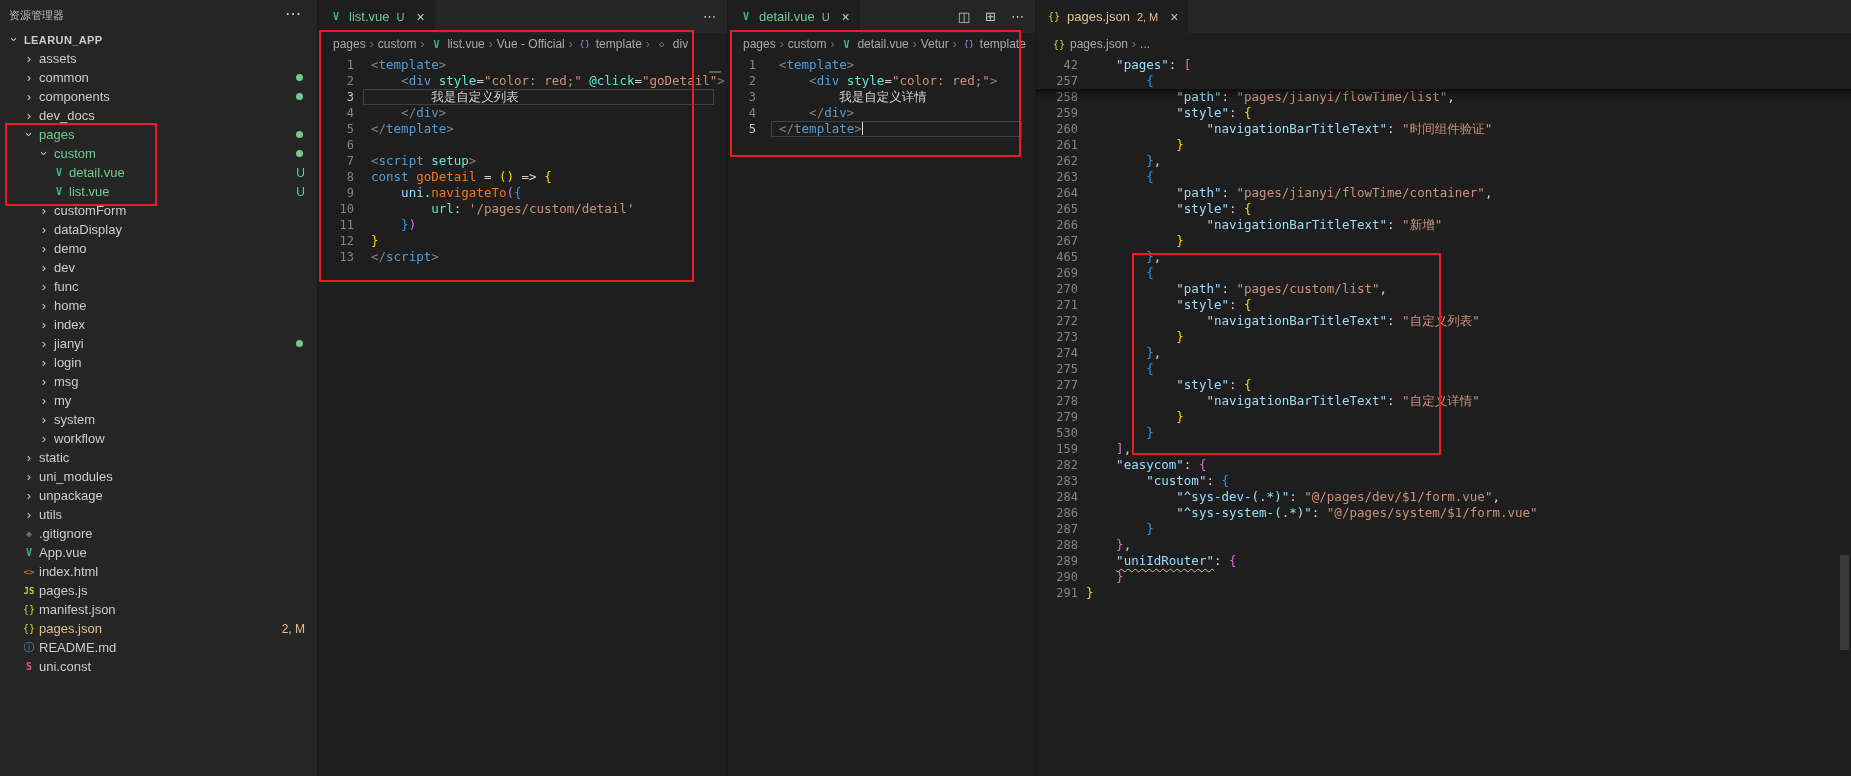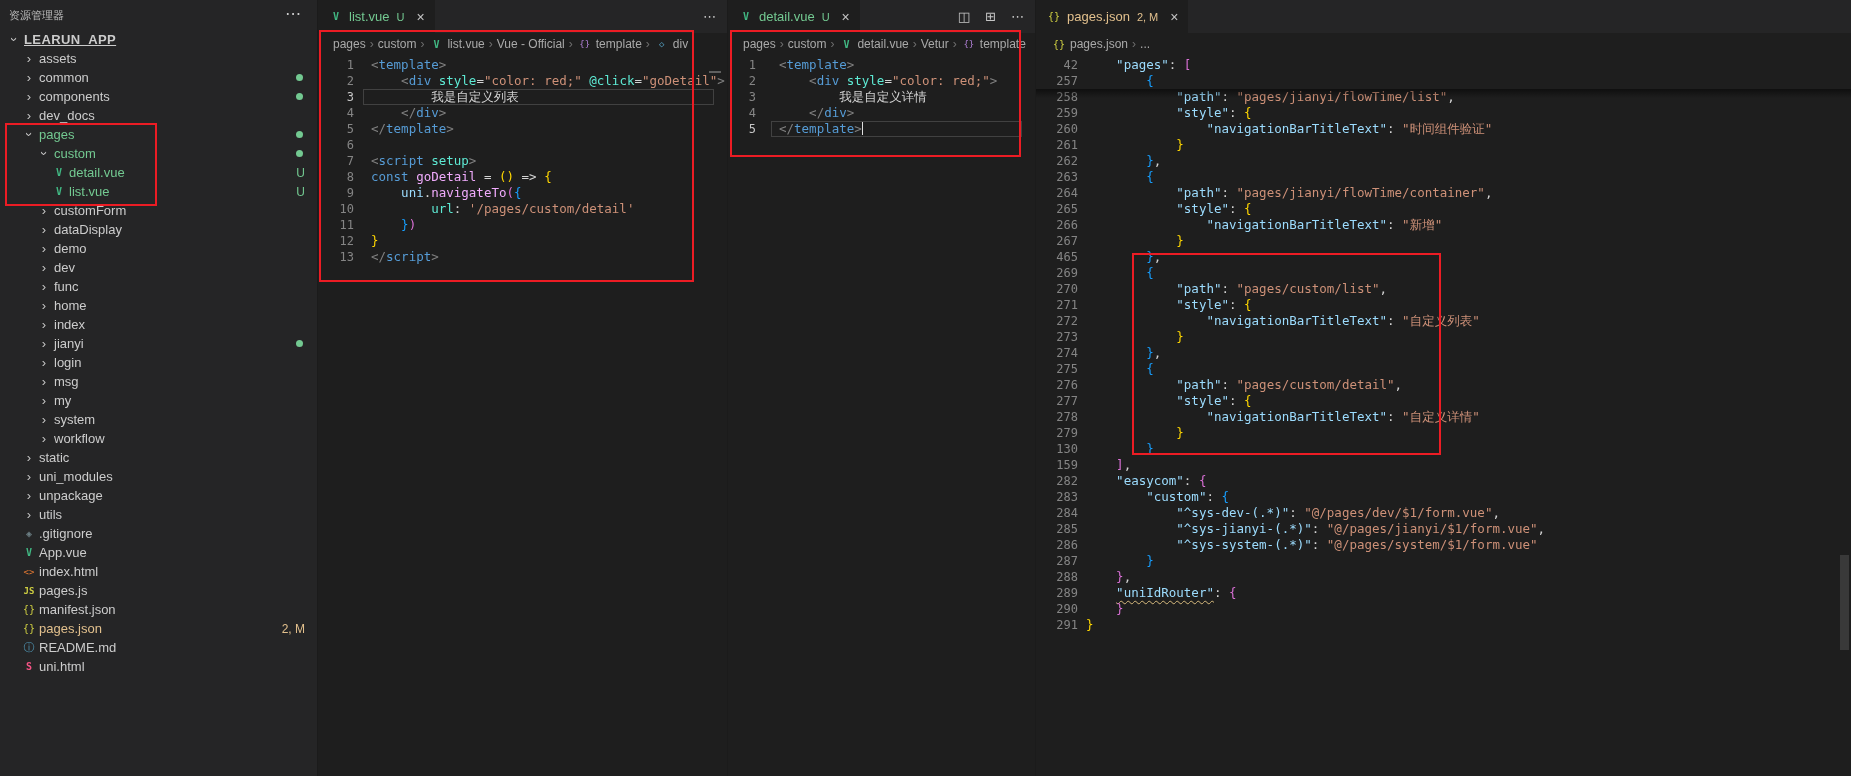--- a/index.html
+++ b/index.html
@@ -8,21 +8,21 @@
 
   
   .sidebar{position:absolute;left:0;top:0;width:317px;height:776px;background:#252526;}
   .sb-header{position:relative;height:30px;}
   .sb-title{position:absolute;left:9px;top:8px;font-size:11px;color:#bbbbbb;}
   .sb-more{position:absolute;right:16px;top:4px;font-size:16px;color:#cccccc;cursor:pointer;}
   .file-tree{position:absolute;top:30px;left:0;right:0;}
   .tree-row{display:flex;align-items:center;height:19px;font-size:13px;color:#cccccc;cursor:pointer;white-space:nowrap;}
   .chev{width:16px;flex:none;text-align:center;color:#c5c5c5;font-size:13px;display:inline-block;}
   .chev.open{transform:rotate(90deg);}
-  .tree-root .tree-label{font-weight:700;font-size:13px;letter-spacing:.4px;text-decoration:underline;}
+  .tree-root .tree-label{font-weight:700;font-size:11px;letter-spacing:.4px;}
   .ficon{width:16px;flex:none;text-align:center;font-family:"DejaVu Sans Mono",monospace;font-size:10px;}
   .fi-vue{color:#41b883;font-weight:bold;}
   .fi-json{color:#cbcb41;}
   .fi-html{color:#e37933;font-size:9px;}
   .fi-js{color:#cbcb41;font-weight:bold;font-size:9px;}
   .fi-info{color:#519aba;font-size:11px;}
   .fi-git{color:#6d8086;}
   .fi-scss{color:#f55385;font-weight:bold;}
   .fi-namespace{color:#b180d7;font-size:9px;}
   .fi-element{color:#519aba;font-size:9px;}
@@ -52,21 +52,21 @@
   .code-line.current::after{content:"";position:absolute;left:calc(var(--cl) - 8px);right:14px;top:0;height:14px;
                             border:1px solid #414141;pointer-events:none;}
   .cursor{display:inline-block;width:1.5px;height:13px;background:#dedede;vertical-align:-2px;}
   .sticky{position:relative;z-index:2;background:#1e1e1e;}
   .sticky-shadow{position:absolute;left:0;right:0;height:9px;z-index:1;
                  background:linear-gradient(rgba(0,0,0,.5),transparent);pointer-events:none;}
 
   
   .tk-p{color:#808080;}  .tk-t{color:#569cd6;}  .tk-a{color:#5eead4;}
   .tk-s{color:#ce9178;}  .tk-w{color:#d4d4d4;}  .tk-k{color:#569cd6;}
-  .tk-f{color:#f0abfc;}  .tk-v{color:#9cdcfe;}  .tk-o{color:#d4d4d4;}
+  .tk-f{color:#f97316;}  .tk-v{color:#9cdcfe;}  .tk-o{color:#d4d4d4;}
   .tk-b1{color:#ffd700;} .tk-b2{color:#da70d6;} .tk-b3{color:#179fff;}
   .tk-key{color:#9cdcfe;}
   .tk-warnkey{color:#9cdcfe;text-decoration-line:underline;text-decoration-style:wavy;
               text-decoration-color:#d7ba7d;text-decoration-thickness:1px;text-underline-offset:3px;}
 
   
   .anno{position:absolute;border:2px solid #ec1c24;z-index:20;pointer-events:none;background:transparent;}
   .overview-dash{position:absolute;background:#5f5f5f;z-index:5;}
   .scroll-thumb{position:absolute;background:rgba(121,121,121,.3);z-index:5;}
 </style>
@@ -216,21 +216,21 @@
           <span class="ficon fi-json">{}</span>
           <span class="tree-label" style="color: rgb(226, 192, 141);">pages.json</span>
           <span class="tree-badge" style="color: rgb(226, 192, 141);">2, M</span>
         </div>
         <div class="tree-row" style="padding-left: 21px;">
           <span class="ficon fi-info">ⓘ</span>
           <span class="tree-label">README.md</span>
         </div>
         <div class="tree-row" style="padding-left: 21px;">
           <span class="ficon fi-scss">S</span>
-          <span class="tree-label">uni.html</span>
+          <span class="tree-label">uni.const</span>
         </div>
       </div>
   </div>
 
   <div class="editor-group" style="left:317px;width:410px;--gw:36px;--cl:53px;">
     <div class="tab-bar">
         <div class="tab">
           <span class="ficon fi-vue">V</span>
           <span class="tab-label" style="color: rgb(115, 201, 145);">list.vue</span>
           <span class="tab-badge" style="color: rgb(115, 201, 145);">U</span>
@@ -364,30 +364,28 @@
         <div class="code-line"><span class="lnum">266</span><span class="ltext"><span class="tk-w">                </span><span class="tk-key">"navigationBarTitleText"</span><span class="tk-o">: </span><span class="tk-s">"新增"</span></span></div>
         <div class="code-line"><span class="lnum">267</span><span class="ltext"><span class="tk-w">            </span><span class="tk-b1">}</span></span></div>
         <div class="code-line"><span class="lnum">465</span><span class="ltext"><span class="tk-w">        </span><span class="tk-b3">}</span><span class="tk-o">,</span></span></div>
         <div class="code-line"><span class="lnum">269</span><span class="ltext"><span class="tk-w">        </span><span class="tk-b3">{</span></span></div>
         <div class="code-line"><span class="lnum">270</span><span class="ltext"><span class="tk-w">            </span><span class="tk-key">"path"</span><span class="tk-o">: </span><span class="tk-s">"pages/custom/list"</span><span class="tk-o">,</span></span></div>
         <div class="code-line"><span class="lnum">271</span><span class="ltext"><span class="tk-w">            </span><span class="tk-key">"style"</span><span class="tk-o">: </span><span class="tk-b1">{</span></span></div>
         <div class="code-line"><span class="lnum">272</span><span class="ltext"><span class="tk-w">                </span><span class="tk-key">"navigationBarTitleText"</span><span class="tk-o">: </span><span class="tk-s">"自定义列表"</span></span></div>
         <div class="code-line"><span class="lnum">273</span><span class="ltext"><span class="tk-w">            </span><span class="tk-b1">}</span></span></div>
         <div class="code-line"><span class="lnum">274</span><span class="ltext"><span class="tk-w">        </span><span class="tk-b3">}</span><span class="tk-o">,</span></span></div>
         <div class="code-line"><span class="lnum">275</span><span class="ltext"><span class="tk-w">        </span><span class="tk-b3">{</span></span></div>
-        <div class="code-line"><span class="lnum">276</span><span class="ltext"><span class="tk-w">            </span><span class="tk-key">"path"</span><span class="tk-o">: </span><span class="tk-s">"pages/custom/detail"</span><span class="tk-o">,</span></span></div>
         <div class="code-line"><span class="lnum">277</span><span class="ltext"><span class="tk-w">            </span><span class="tk-key">"style"</span><span class="tk-o">: </span><span class="tk-b1">{</span></span></div>
         <div class="code-line"><span class="lnum">278</span><span class="ltext"><span class="tk-w">                </span><span class="tk-key">"navigationBarTitleText"</span><span class="tk-o">: </span><span class="tk-s">"自定义详情"</span></span></div>
         <div class="code-line"><span class="lnum">279</span><span class="ltext"><span class="tk-w">            </span><span class="tk-b1">}</span></span></div>
-        <div class="code-line"><span class="lnum">130</span><span class="ltext"><span class="tk-w">        </span><span class="tk-b3">}</span></span></div>
+        <div class="code-line"><span class="lnum">530</span><span class="ltext"><span class="tk-w">        </span><span class="tk-b3">}</span></span></div>
         <div class="code-line"><span class="lnum">159</span><span class="ltext"><span class="tk-w">    </span><span class="tk-b2">]</span><span class="tk-o">,</span></span></div>
         <div class="code-line"><span class="lnum">282</span><span class="ltext"><span class="tk-w">    </span><span class="tk-key">"easycom"</span><span class="tk-o">: </span><span class="tk-b2">{</span></span></div>
         <div class="code-line"><span class="lnum">283</span><span class="ltext"><span class="tk-w">        </span><span class="tk-key">"custom"</span><span class="tk-o">: </span><span class="tk-b3">{</span></span></div>
         <div class="code-line"><span class="lnum">284</span><span class="ltext"><span class="tk-w">            </span><span class="tk-key">"^sys-dev-(.*)"</span><span class="tk-o">: </span><span class="tk-s">"@/pages/dev/$1/form.vue"</span><span class="tk-o">,</span></span></div>
-        <div class="code-line"><span class="lnum">285</span><span class="ltext"><span class="tk-w">            </span><span class="tk-key">"^sys-jianyi-(.*)"</span><span class="tk-o">: </span><span class="tk-s">"@/pages/jianyi/$1/form.vue"</span><span class="tk-o">,</span></span></div>
         <div class="code-line"><span class="lnum">286</span><span class="ltext"><span class="tk-w">            </span><span class="tk-key">"^sys-system-(.*)"</span><span class="tk-o">: </span><span class="tk-s">"@/pages/system/$1/form.vue"</span></span></div>
         <div class="code-line"><span class="lnum">287</span><span class="ltext"><span class="tk-w">        </span><span class="tk-b3">}</span></span></div>
         <div class="code-line"><span class="lnum">288</span><span class="ltext"><span class="tk-w">    </span><span class="tk-b2">}</span><span class="tk-o">,</span></span></div>
         <div class="code-line"><span class="lnum">289</span><span class="ltext"><span class="tk-w">    </span><span class="tk-warnkey">"uniIdRouter"</span><span class="tk-o">: </span><span class="tk-b2">{</span></span></div>
         <div class="code-line"><span class="lnum">290</span><span class="ltext"><span class="tk-w">    </span><span class="tk-b2">}</span></span></div>
         <div class="code-line"><span class="lnum">291</span><span class="ltext"><span class="tk-b1">}</span></span></div>
         <div class="sticky-shadow" style="top: 34px;"></div>
       </div>
   </div>
 

